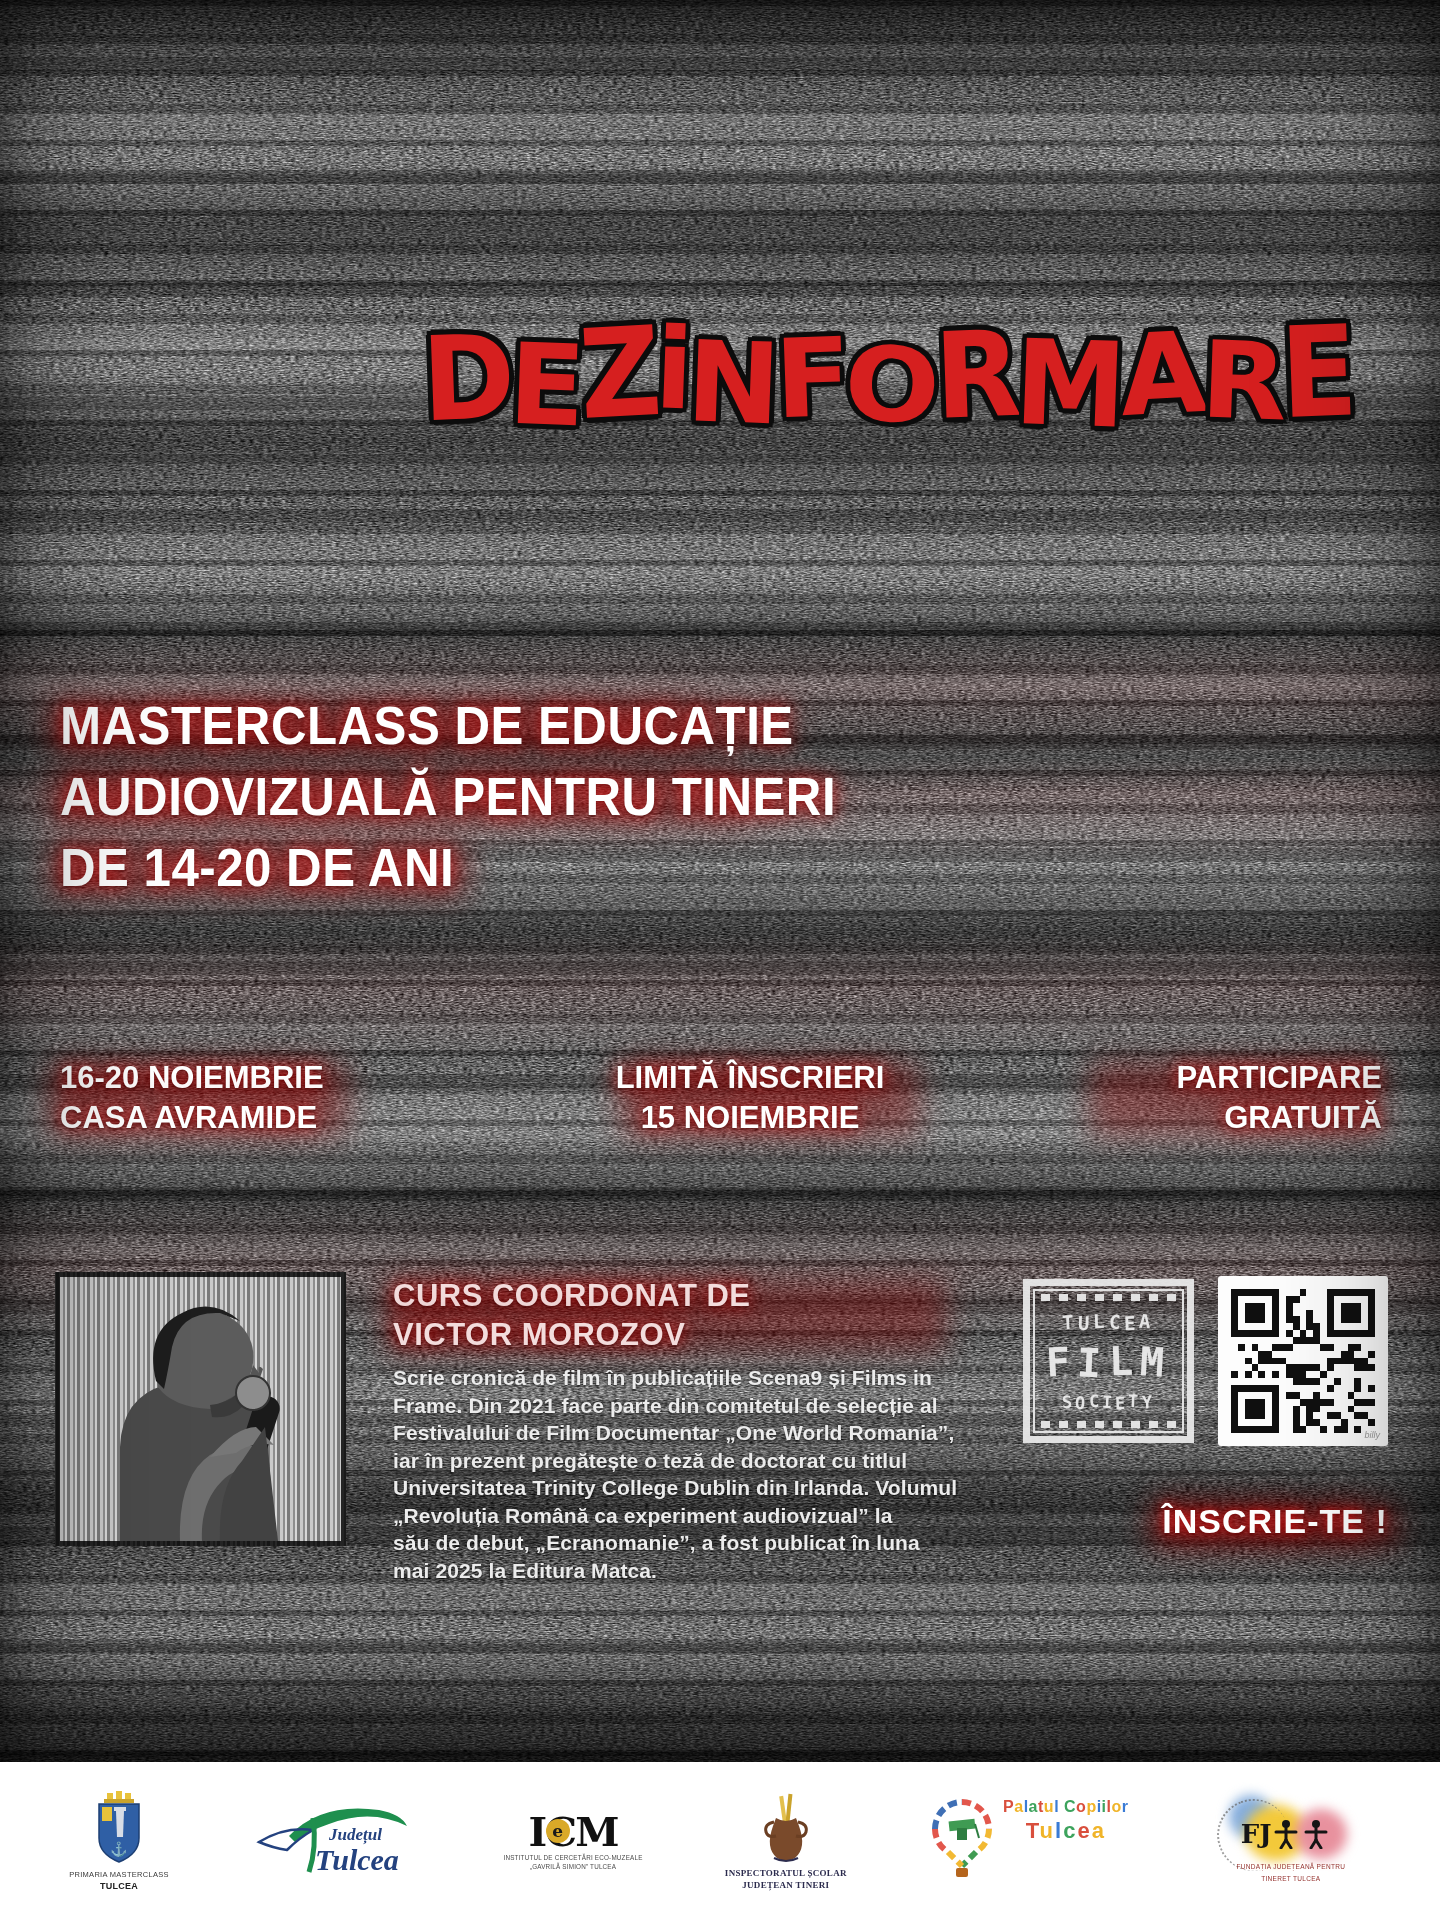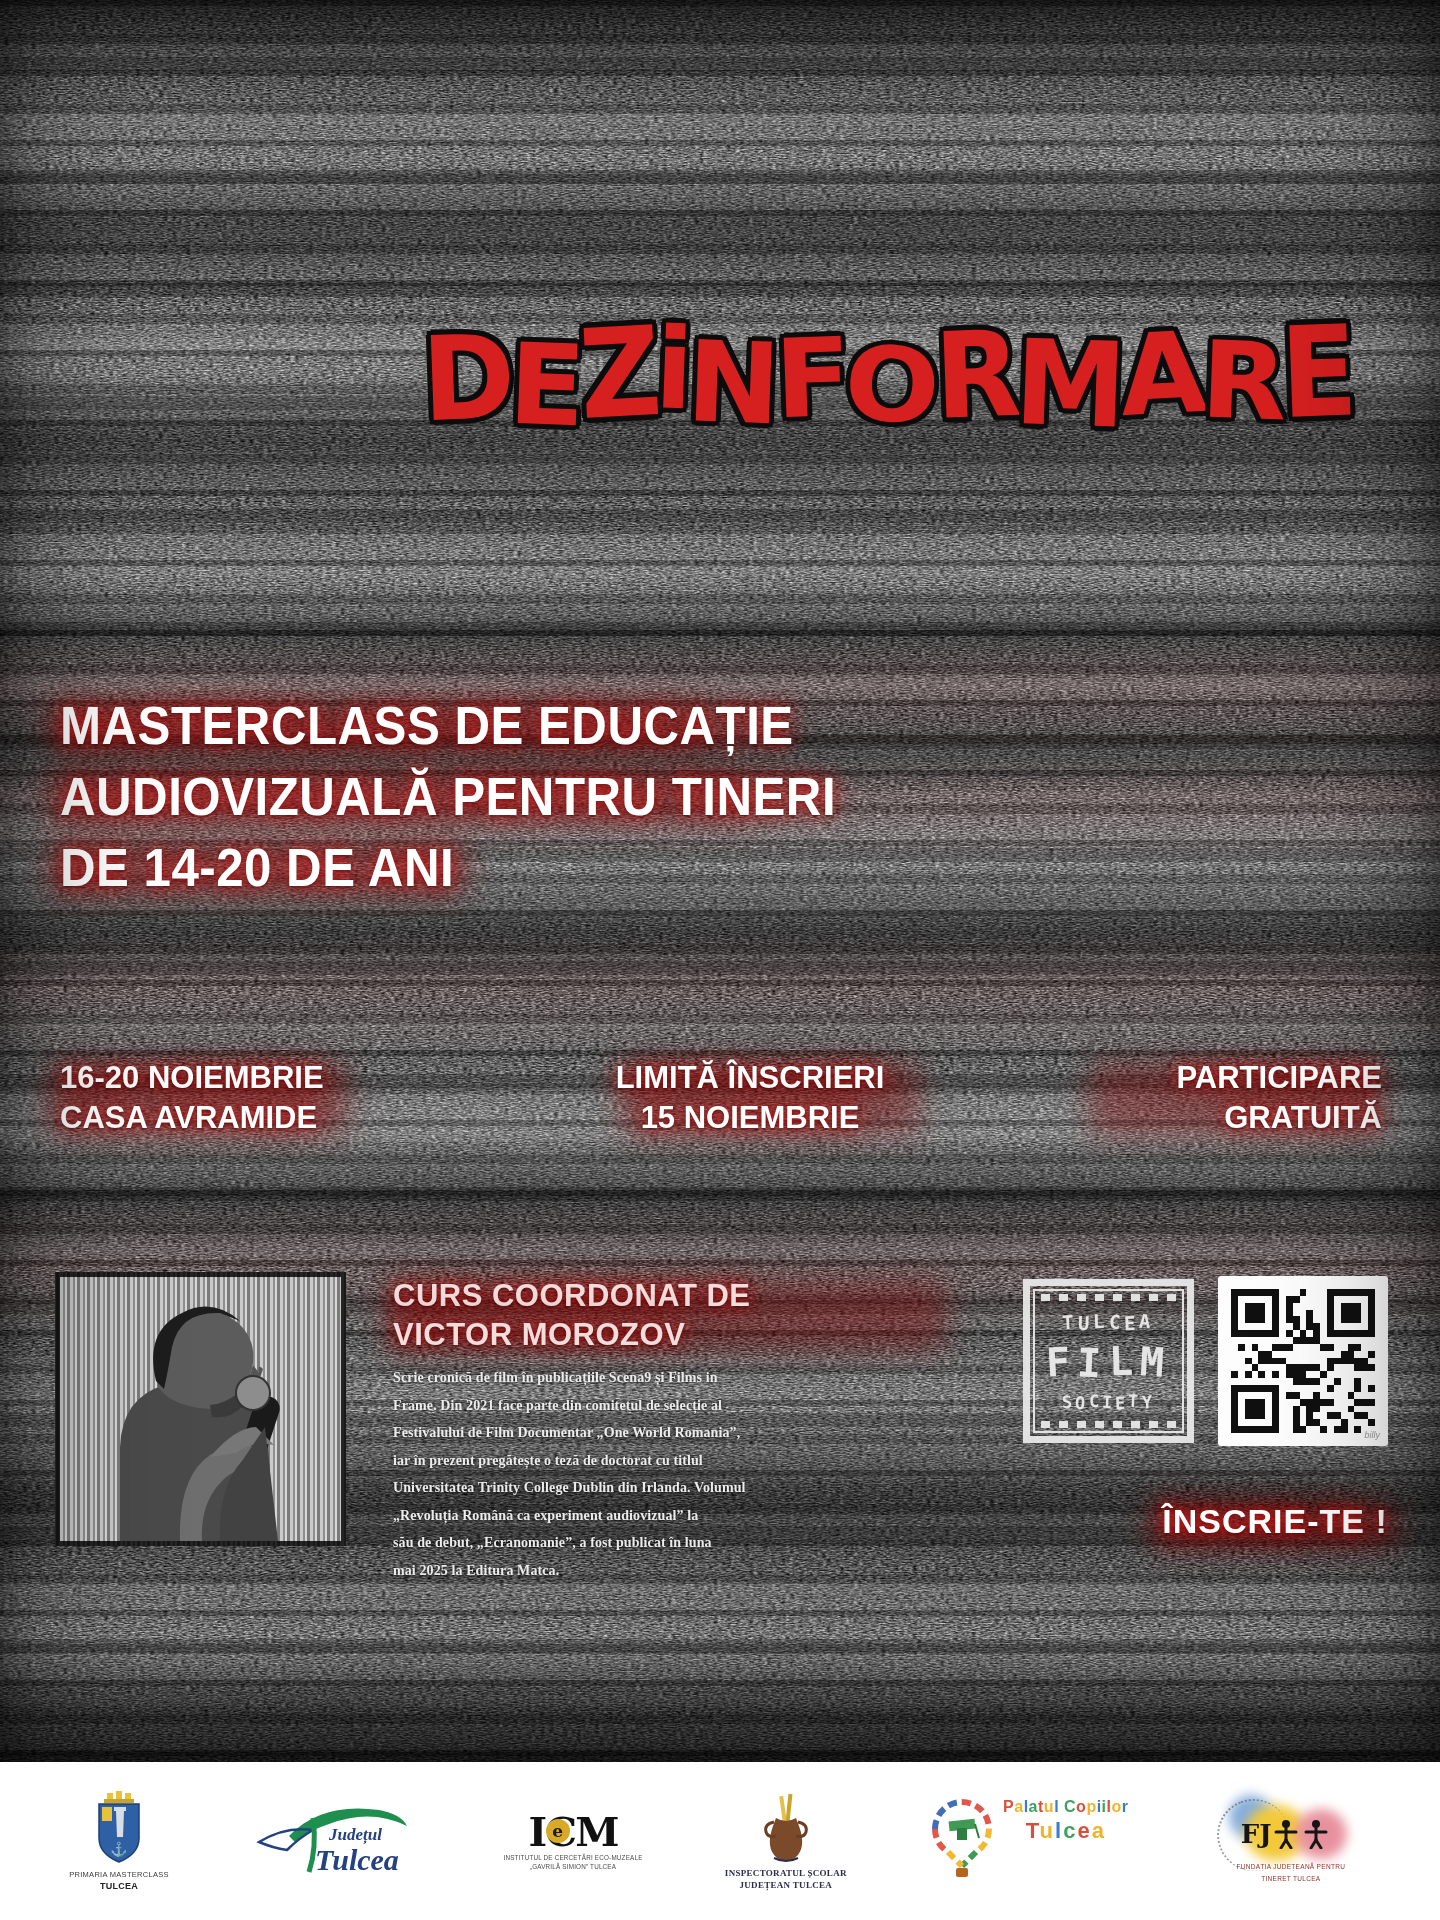--- a/index.html
+++ b/index.html
@@ -65,22 +65,22 @@
   
   .photo{position:absolute;left:55px;top:1272px;width:291px;height:274px;
       border:5px solid rgba(5,5,5,.85);box-sizing:border-box;overflow:hidden;
       background:repeating-linear-gradient(90deg,#d8d8d8 0 3px,#8f8f8f 3px 5px,#eaeaea 5px 7px,#777 7px 10px);}
   .photo svg{display:block;}
   
   .speaker-heading{position:absolute;left:393px;top:1276px;color:#f3dcdc;font-weight:700;
       font-size:31px;line-height:39px;letter-spacing:.5px;
       text-shadow:0 0 14px rgba(190,15,15,.95),0 0 30px rgba(130,0,0,.75),0 2px 3px rgba(0,0,0,.5);}
   .bio{position:absolute;left:393px;top:1364px;color:#ececec;font-weight:700;
-      font-size:14px;line-height:27.5px;letter-spacing:.1px;
-      text-shadow:0 1px 3px rgba(0,0,0,.65);font-family:Liberation Serif, serif;}
+      font-size:21px;line-height:27.5px;letter-spacing:.1px;
+      text-shadow:0 1px 3px rgba(0,0,0,.65);}
   
   .stamp{position:absolute;left:1023px;top:1279px;width:171px;height:164px;box-sizing:border-box;
       border:7px solid #e9e9e9;padding:3px;opacity:.95;}
   .stamp-inner{border:2px solid #e9e9e9;height:100%;box-sizing:border-box;
       display:flex;flex-direction:column;justify-content:space-between;align-items:center;padding:3px 0;}
   .film-dashes{width:92%;height:7px;
       background:repeating-linear-gradient(90deg,#e9e9e9 0 9px,rgba(0,0,0,0) 9px 18px);}
   .stamp-line{color:#ececec;font-family:"DejaVu Sans Mono",monospace;font-weight:700;text-align:center;}
   .stamp-line.s0{font-size:19px;letter-spacing:4px;}
   .stamp-line.s1{font-size:40px;letter-spacing:7px;line-height:40px;}
@@ -476,21 +476,21 @@
     <div class="logo">
       <svg width="64" height="74" viewBox="0 0 64 74">
         <rect x="27" y="4" width="4" height="26" fill="#e3c04e" transform="rotate(-8 29 17)"></rect>
         <rect x="33" y="2" width="4" height="28" fill="#caa32c" transform="rotate(6 35 16)"></rect>
         <path d="M22,26 q10,6 20,0 l3,8 q8,22 -4,32 q-9,6 -18,0 q-12,-10 -4,-32 Z" fill="#7a4a2b"></path>
         <path d="M20,30 q-10,2 -8,10 q2,6 10,4" fill="none" stroke="#6b3f23" stroke-width="3"></path>
         <path d="M44,30 q10,2 8,10 q-2,6 -10,4" fill="none" stroke="#6b3f23" stroke-width="3"></path>
         <path d="M20,66 q12,6 24,0" fill="none" stroke="#2c2c4e" stroke-width="2"></path>
       </svg>
       <div class="logo-caption serif">INSPECTORATUL ȘCOLAR</div>
-      <div class="logo-caption serif">JUDEȚEAN TULCEA</div>
+      <div class="logo-caption serif">JUDEȚEAN TINERI</div>
     </div>
 
     <div class="logo">
       <div class="pal-wrap">
         <svg width="66" height="86" viewBox="0 0 66 86">
           <path d="M33,4 a27,27 0 0 1 27,27" fill="none" stroke="#e2574c" stroke-width="6" stroke-dasharray="9 5"></path>
           <path d="M60,31 a27,27 0 0 1 -13,23" fill="none" stroke="#f2b933" stroke-width="6" stroke-dasharray="9 5"></path>
           <path d="M47,54 q-8,8 -14,14" fill="none" stroke="#3f9b53" stroke-width="6" stroke-dasharray="8 5"></path>
           <path d="M6,31 a27,27 0 0 1 27,-27" fill="none" stroke="#3f6fb5" stroke-width="6" stroke-dasharray="9 5"></path>
           <path d="M6,31 a27,27 0 0 0 13,23" fill="none" stroke="#e2574c" stroke-width="6" stroke-dasharray="9 5"></path>

